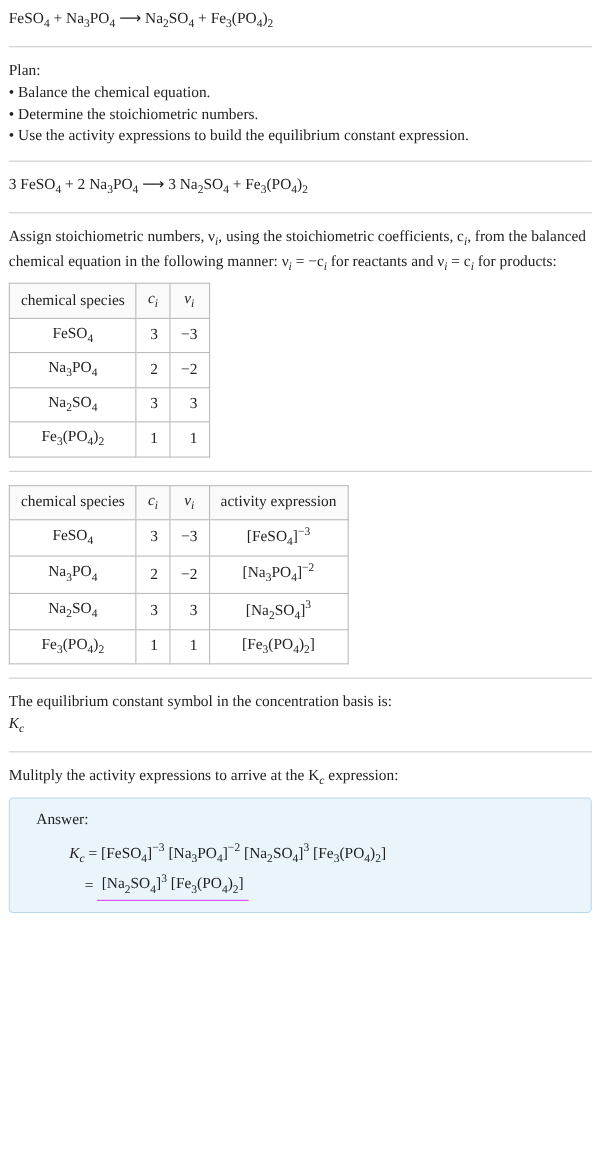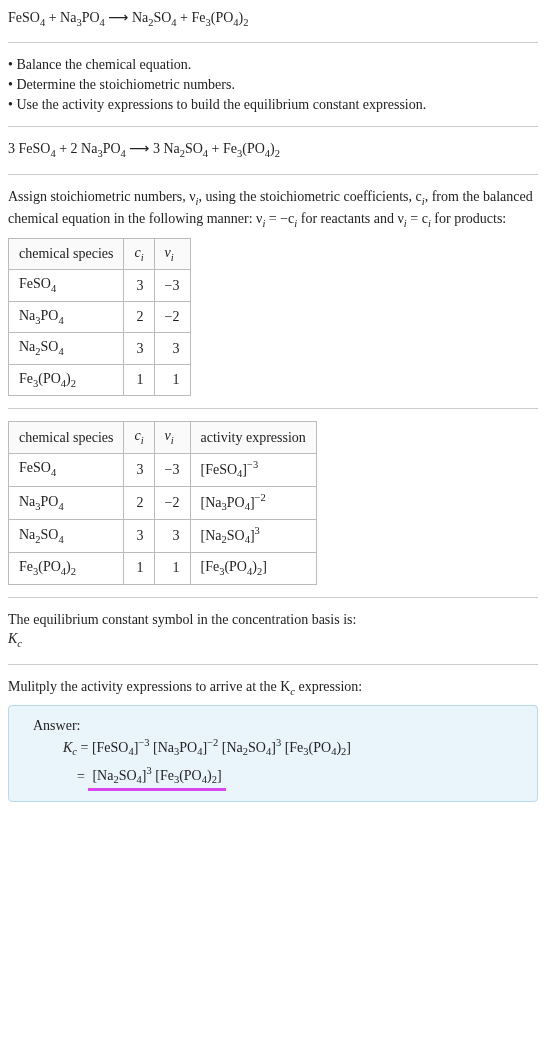--- a/index.html
+++ b/index.html
@@ -28,21 +28,21 @@
   sup {
     font-size: 0.75em;
   }
   table {
     border-collapse: collapse;
     margin-top: 6px;
   }
   table td, table th {
     border: 1px solid #bbb;
     padding: 4px 10px;
-    text-align: left;
+    text-align: center;
     font-weight: normal;
   }
   table th {
     background: #fafafa;
   }
   .num {
     text-align: right;
   }
   .answer-box {
     background: #eaf4fb;
@@ -54,21 +54,21 @@
   .indent {
     margin-left: 30px;
   }
   .frac {
     display: inline-block;
     vertical-align: middle;
     text-align: center;
   }
   .frac .num-top {
     display: block;
-    border-bottom: 3px solid #d946ef;
+    border-bottom: 1px solid #d946ef;
     padding: 0 4px;
   }
   .frac .den {
     display: block;
     padding: 0 4px;
   }
   .arrow {
     font-family: serif;
   }
 </style>
@@ -77,20 +77,21 @@
 
 <div class="section">
   <div class="chem">
     <span>FeSO</span><sub>4</sub><span> + Na</span><sub>3</sub><span>PO</span><sub>4</sub><span class="arrow"> ⟶ </span><span>Na</span><sub>2</sub><span>SO</span><sub>4</sub><span> + Fe</span><sub>3</sub><span>(PO</span><sub>4</sub><span>)</span><sub>2</sub>
   </div>
 </div>
 
 <hr>
 
 <div class="section">
+  <div>Plan:</div>
   <div>• Balance the chemical equation.</div>
   <div>• Determine the stoichiometric numbers.</div>
   <div>• Use the activity expressions to build the equilibrium constant expression.</div>
 </div>
 
 <hr>
 
 <div class="section">
   <div class="chem">
     <span>3 FeSO</span><sub>4</sub><span> + 2 Na</span><sub>3</sub><span>PO</span><sub>4</sub><span class="arrow"> ⟶ </span><span>3 Na</span><sub>2</sub><span>SO</span><sub>4</sub><span> + Fe</span><sub>3</sub><span>(PO</span><sub>4</sub><span>)</span><sub>2</sub>
@@ -182,21 +183,21 @@
 
 <hr>
 
 <div class="section">
   <div>
     <span>Mulitply the activity expressions to arrive at the K</span><sub><i>c</i></sub><span> expression:</span>
   </div>
 
   <div class="answer-box">
     <div>Answer:</div>
-    <div class="indent" style="">
+    <div class="indent" style="margin-top:10px;">
       <div>
         <i>K</i><sub><i>c</i></sub><span> = </span><span>[FeSO</span><sub>4</sub><span>]</span><sup>−3</sup><span> [Na</span><sub>3</sub><span>PO</span><sub>4</sub><span>]</span><sup>−2</sup><span> [Na</span><sub>2</sub><span>SO</span><sub>4</sub><span>]</span><sup>3</sup><span> [Fe</span><sub>3</sub><span>(PO</span><sub>4</sub><span>)</span><sub>2</sub><span>]</span>
       </div>
       <div style="margin-top:4px; margin-left:14px;">
         <span> = </span>
         <span class="frac">
           <span class="num-top">
             <span>[Na</span><sub>2</sub><span>SO</span><sub>4</sub><span>]</span><sup>3</sup><span> [Fe</span><sub>3</sub><span>(PO</span><sub>4</sub><span>)</span><sub>2</sub><span>]</span>
           </span>
         </span>

